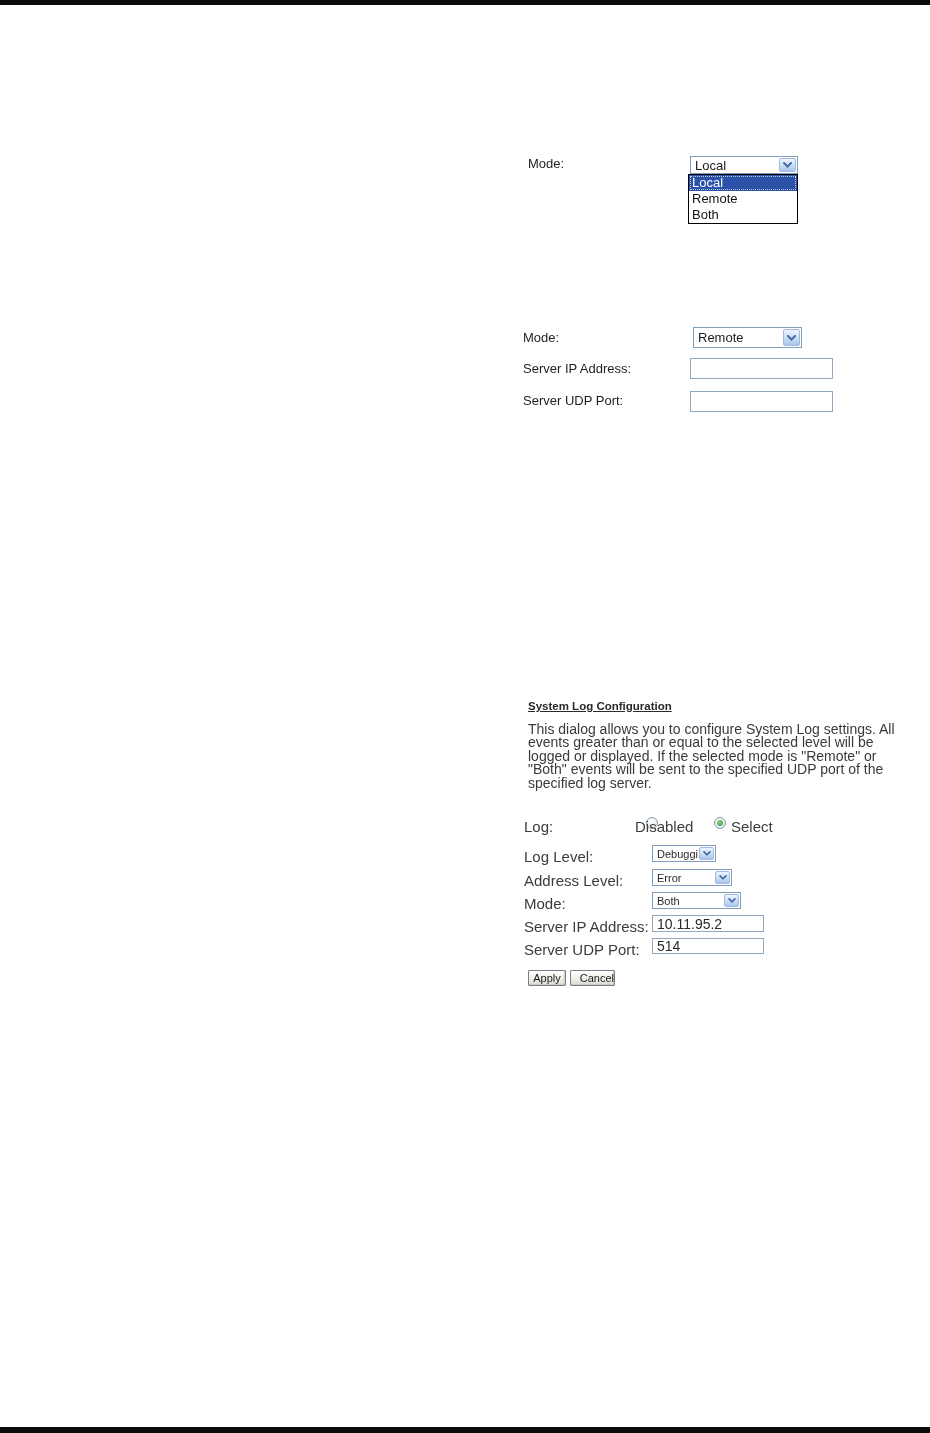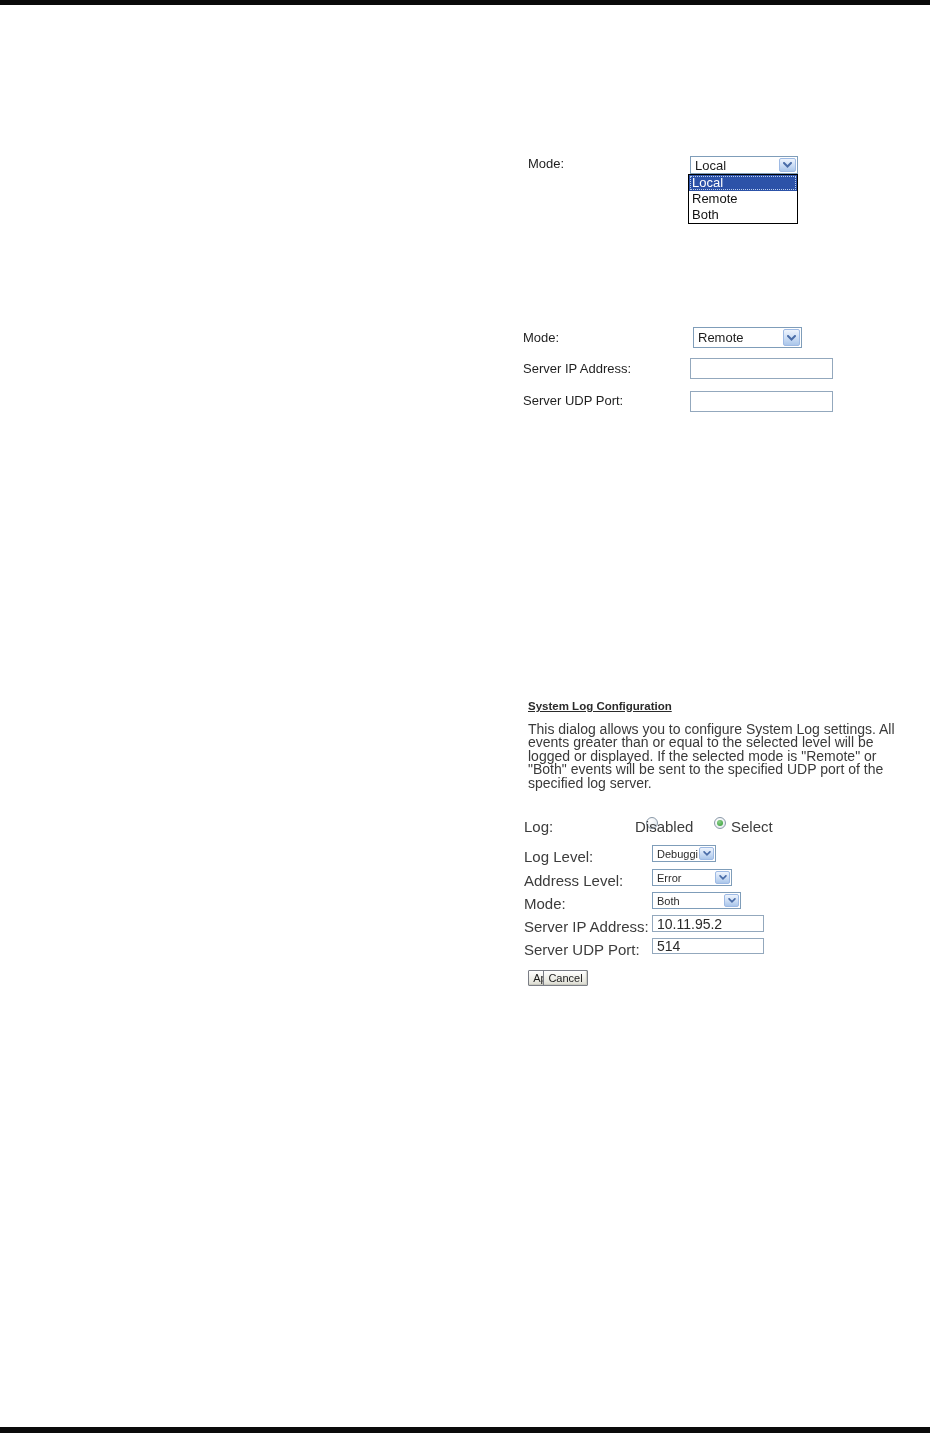--- a/index.html
+++ b/index.html
@@ -154,16 +154,16 @@
     </span>
   </div>
 
   <div class="lbl sm" style="left:524px; top:918px;">Server IP Address:</div>
   <input class="xp-input sm" style="left: 652px; top: 915px; width: 112px; height: 17px;" value="10.11.95.2">
 
   <div class="lbl sm" style="left:524px; top:941px;">Server UDP Port:</div>
   <input class="xp-input sm" style="left: 652px; top: 938px; width: 112px; height: 16px;" value="514">
 
   <button class="xp-button" style="left:528px; top:970px; width:38px; height:16px;">Apply</button>
-  <button class="xp-button" style="left:543px; top:970px; width:45px; height:16px;">Cancel</button>
+  <button class="xp-button" style="left:570px; top:970px; width:45px; height:16px;text-align:right;">Cancel</button>
 
   <div class="rule bottom"></div>
 </div>
 
 </body></html>

